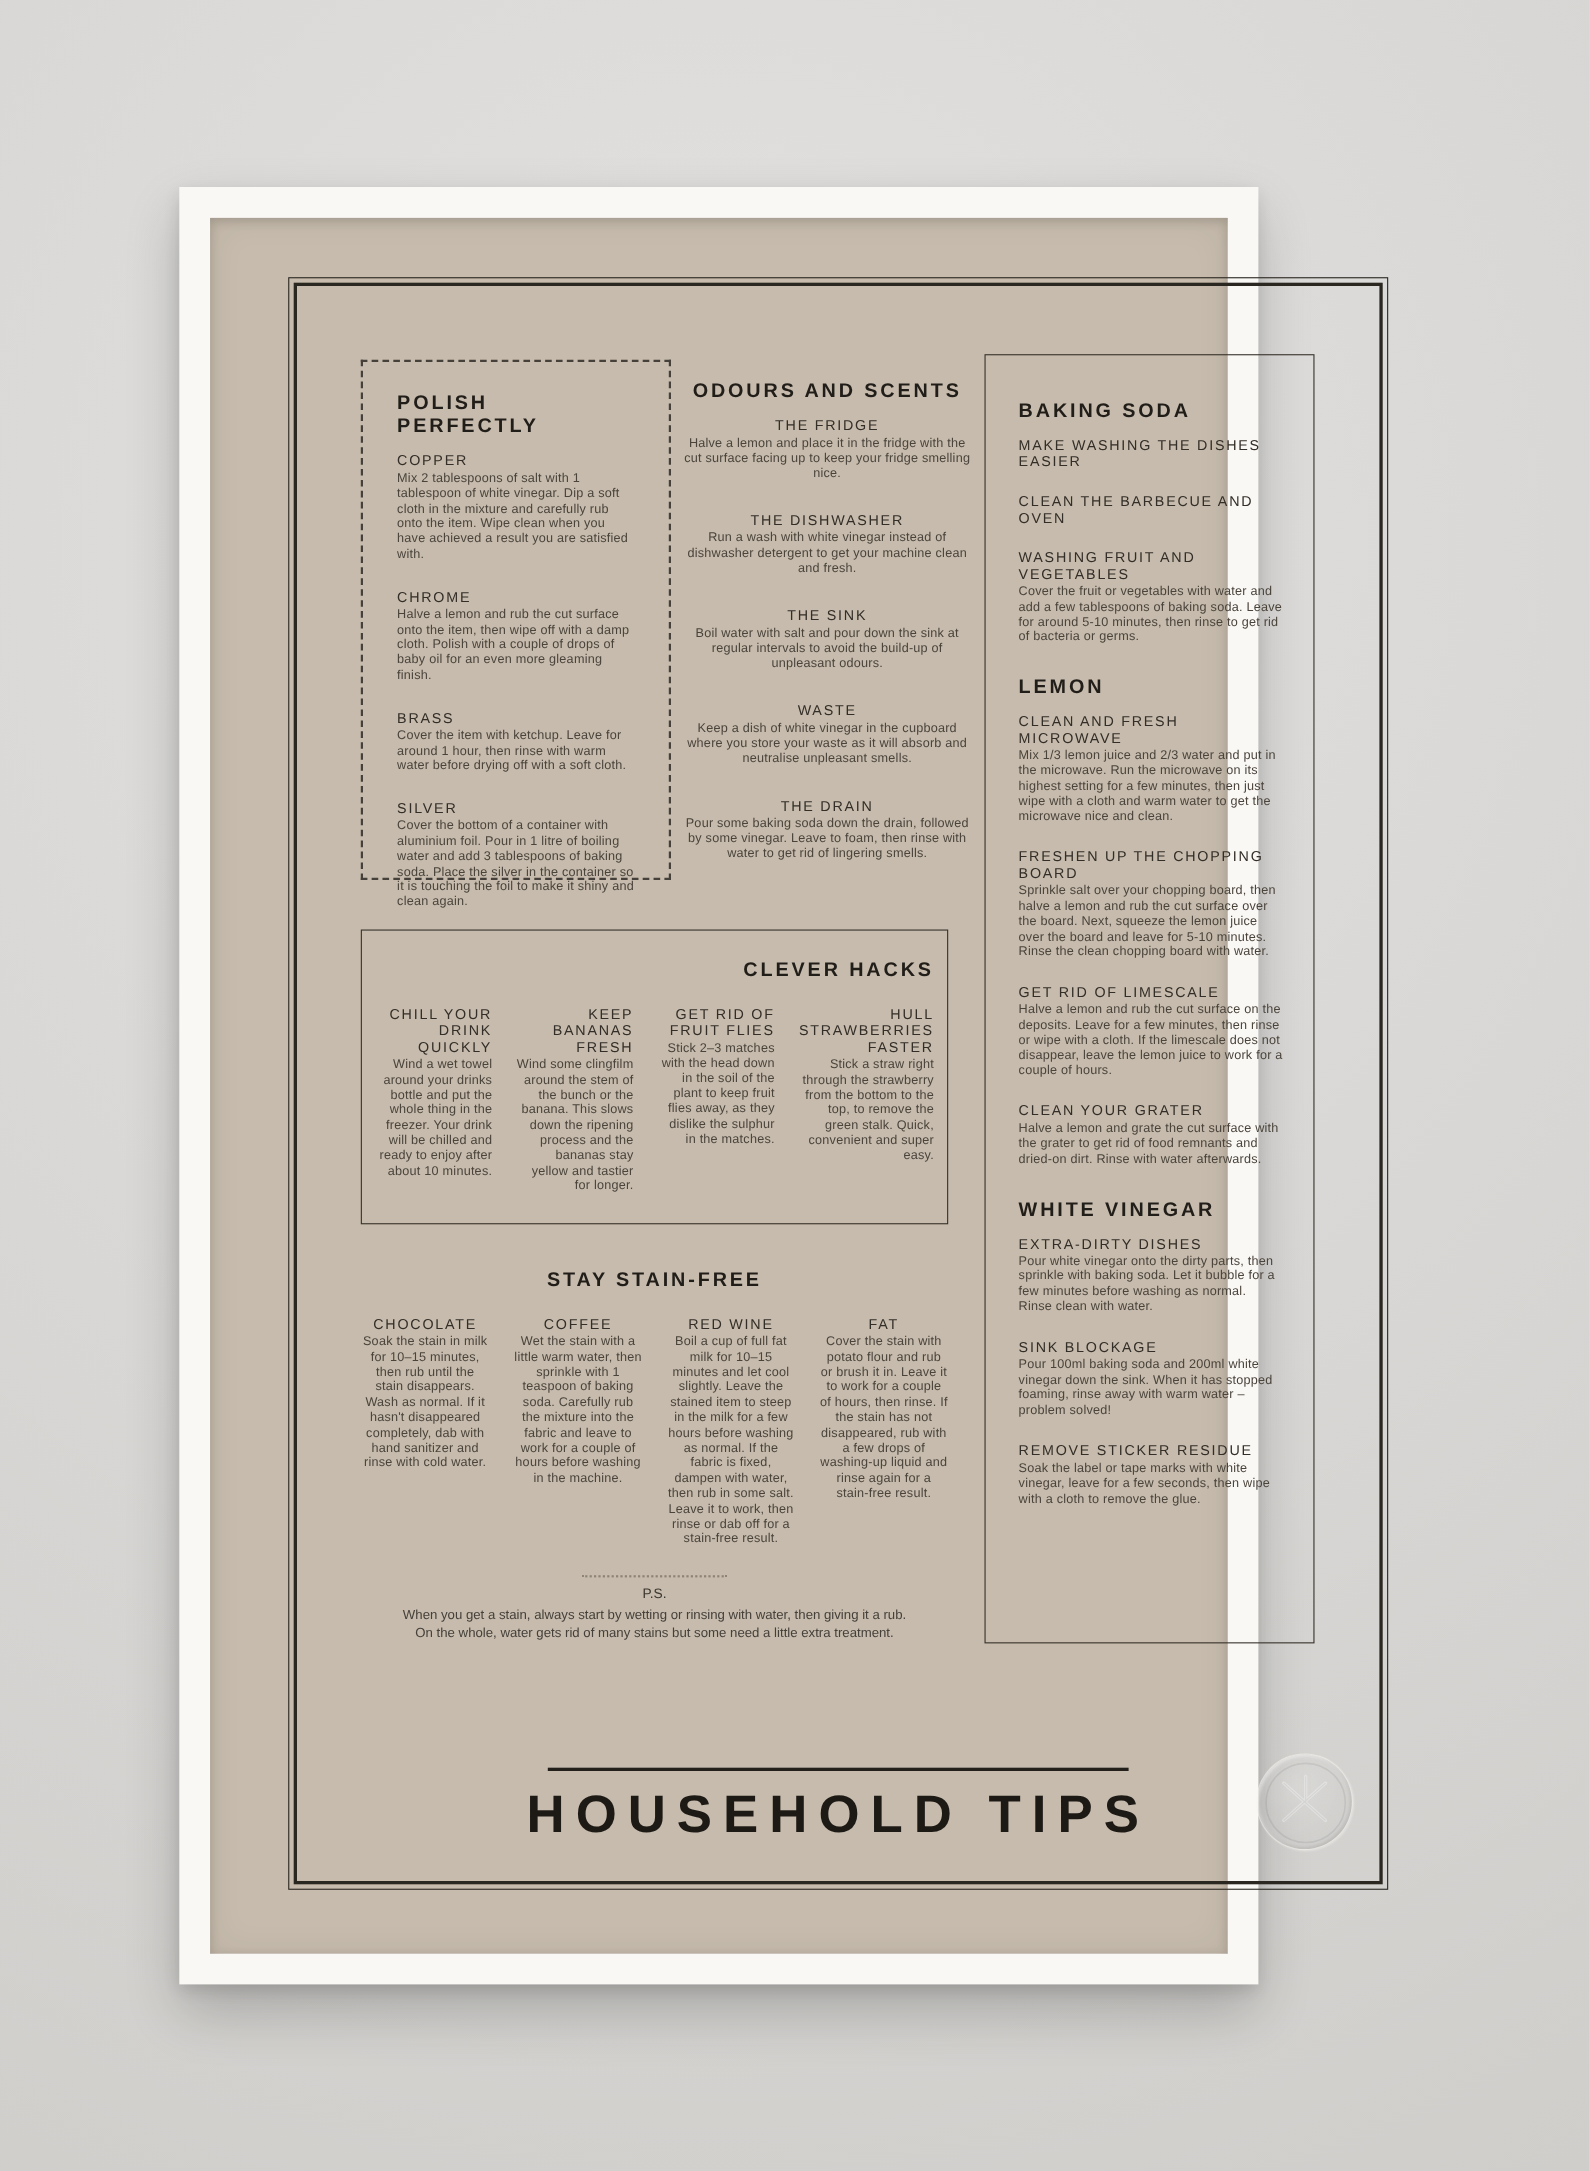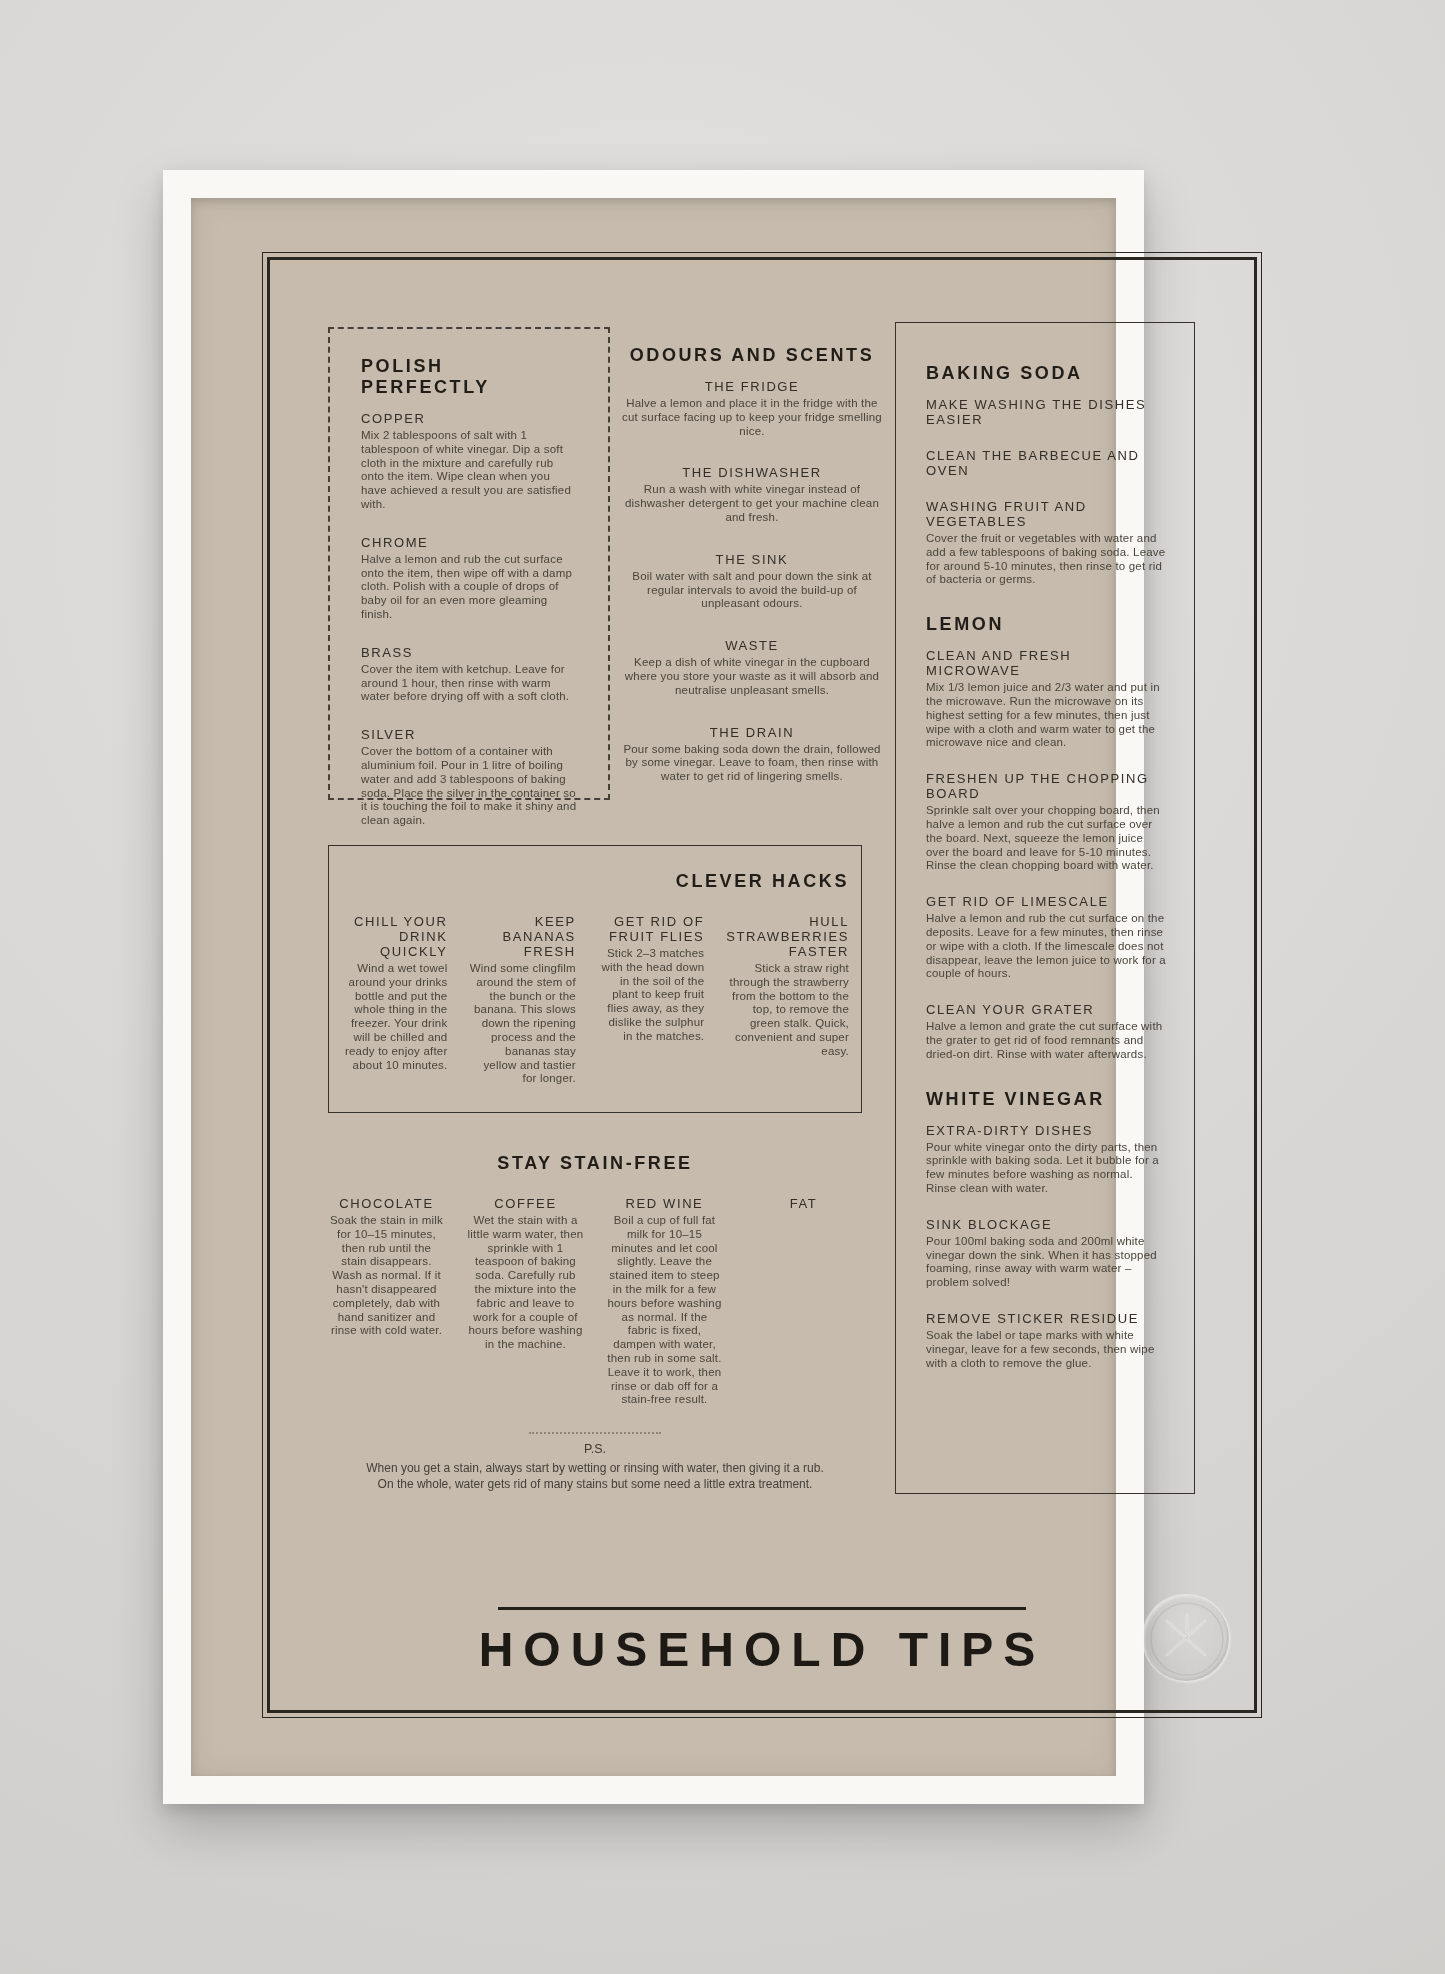--- a/index.html
+++ b/index.html
@@ -232,20 +232,21 @@
             <div class="tip">
               <div class="tip-head">COFFEE</div>
               <div class="tip-body">Wet the stain with a little warm water, then sprinkle with 1 teaspoon of baking soda. Carefully rub the mixture into the fabric and leave to work for a couple of hours before washing in the machine.</div>
             </div>
             <div class="tip">
               <div class="tip-head">RED WINE</div>
               <div class="tip-body">Boil a cup of full fat milk for 10–15 minutes and let cool slightly. Leave the stained item to steep in the milk for a few hours before washing as normal. If the fabric is fixed, dampen with water, then rub in some salt. Leave it to work, then rinse or dab off for a stain-free result.</div>
             </div>
             <div class="tip">
               <div class="tip-head">FAT</div>
+              <div class="tip-body">Cover the stain with potato flour and rub or brush it in. Leave it to work for a couple of hours, then rinse. If the stain has not disappeared, rub with a few drops of washing-up liquid and rinse again for a stain-free result.</div>
             </div>
           </div>
         </div>
 
         <div class="ps-area">
           <div class="dotted-rule"></div>
           <div class="ps-label">P.S.</div>
           <div class="ps-line">When you get a stain, always start by wetting or rinsing with water, then giving it a rub.</div>
           <div class="ps-line">On the whole, water gets rid of many stains but some need a little extra treatment.</div>
         </div>

